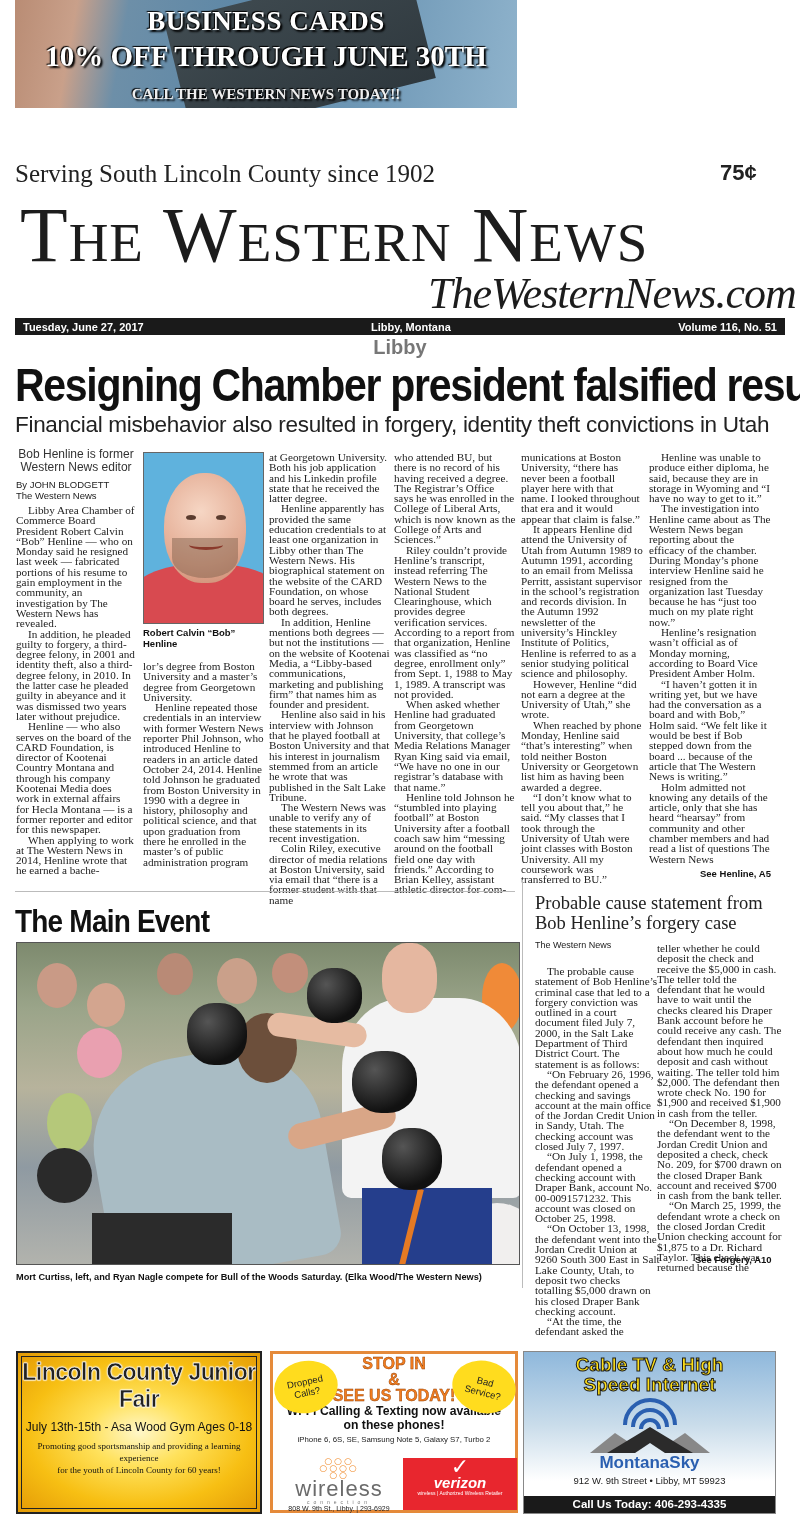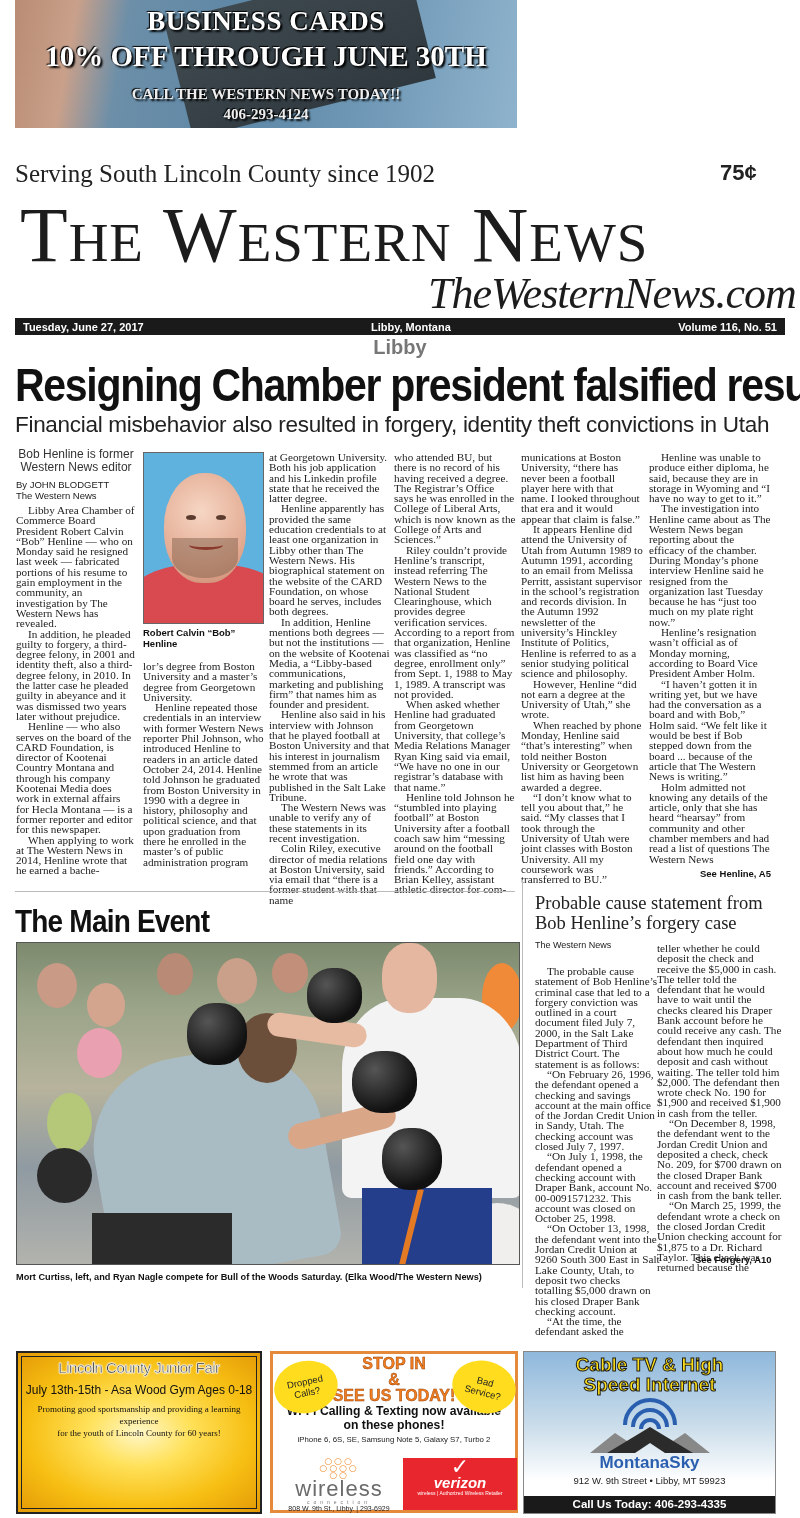--- a/index.html
+++ b/index.html
@@ -1,20 +1,20 @@
 <!DOCTYPE html>
 <html><head>
 <meta charset="utf-8">
 <style>
   * { box-sizing: border-box; margin: 0; padding: 0; }
   body { width: 800px; height: 1518px; background: #fff; position: relative; overflow: hidden; font-family: "DejaVu Serif", serif; color: #1a1a1a; }
   .abs { position: absolute; }
 
   
-  #top-ad { left: 15px; top: 0; width: 502px; height: 128px; overflow: hidden;
+  #top-ad { left: 15px; top: 0; width: 502px; height: 108px; overflow: hidden;
     background: linear-gradient(100deg, #b98c74 0%, #c9a08a 12%, #6d8fa8 22%, #5d87a6 45%, #6f98b6 70%, #8fb3cc 100%); }
   #top-ad .card { position:absolute; left:160px; top:-10px; width:250px; height:120px; background: linear-gradient(160deg,#3d4548,#262c2f); transform: rotate(-14deg); opacity:.9; }
   #top-ad .line { position:absolute; left:0; width:100%; text-align:center; color:#fff; font-family:"Liberation Serif", serif; font-weight:bold; text-shadow: 2px 2px 2px #000, -1px -1px 1px #000; }
   #top-ad .l1 { top: 6px; font-size: 27px; letter-spacing:.5px; }
   #top-ad .l2 { top: 40px; font-size: 29px; }
   #top-ad .l3 { top: 86px; font-size: 15px; color:#eee; }
   #top-ad .l4 { top: 106px; font-size: 15px; color:#eee; }
 
   
   #tagline { left: 15px; top: 160px; font-family:"Liberation Serif", serif; font-size: 25px; color:#222; }
@@ -71,21 +71,21 @@
   #pc-title { left: 535px; top: 893px; width: 255px; font-family:"Liberation Serif", serif; font-size: 18.5px; line-height: 20px; color:#222; }
   #pc-credit { left: 535px; top: 940px; font-family:"Liberation Sans", sans-serif; font-size: 9px; color:#222; }
   #pc-col1 { left: 535px; top: 956px; width: 125px; }
   #pc-col2 { left: 657px; top: 943px; width: 126px; }
   #jump2 { left: 695px; top: 1254px; font-family:"Liberation Sans", sans-serif; font-weight:bold; font-size: 9.5px; color:#111; }
 
   
   #ad-fair { left: 16px; top: 1351px; width: 246px; height: 163px; border: 2px solid #222;
     background: radial-gradient(ellipse at 50% 50%, #fff7c8 0%, #ffe15a 30%, #f7bf13 65%, #e39a06 100%); text-align:center; }
   #ad-fair .inner { position:absolute; inset:3px; border:1px solid #222; }
-  #ad-fair .t1 { margin-top: 6px; font-family:"Liberation Sans", sans-serif; font-weight:normal; font-size: 15px; color:#222; -webkit-text-stroke: .5px #fff; text-shadow: 0 0 2px #fff, 0 0 2px #fff; letter-spacing:-.5px;text-align:center; }
+  #ad-fair .t1 { margin-top: 6px; font-family:"Liberation Sans", sans-serif; font-weight:bold; font-size: 23px; color:#222; -webkit-text-stroke: .5px #fff; text-shadow: 0 0 2px #fff, 0 0 2px #fff; letter-spacing:-.5px;text-align:center; }
   #ad-fair .t2 { margin-top: 7px; font-family:"Liberation Sans", sans-serif; font-size: 12px; color:#111; }
   #ad-fair .t3 { margin-top: 9px; font-family:"Liberation Sans", sans-serif; font-weight:bold; font-style:italic; font-size: 10.5px; line-height: 13.5px; color:#111; }
   #ad-fair .t4 { margin-top: 6px; font-family:"Liberation Serif", serif; font-size: 9px; line-height: 12px; color:#111; }
 
   #ad-wireless { left: 270px; top: 1351px; width: 248px; height: 162px; border: 3px solid #e58a3a; background:#fff; text-align:center; }
   #ad-wireless .burst { position:absolute; width: 58px; height: 46px; background:#ffdc1e; border-radius: 50%; font-family:"Liberation Sans", sans-serif; font-size: 9.5px; line-height: 11px; color:#222; display:flex; align-items:center; justify-content:center; flex-direction:column; box-shadow: 0 0 0 3px #ffdc1e; }
   #ad-wireless .b1 { left: 4px; top: 10px; transform: rotate(-12deg); }
   #ad-wireless .b2 { left: 182px; top: 10px; transform: rotate(14deg); }
   #ad-wireless .stop { margin-top: 2px; font-family:"Liberation Sans", sans-serif; font-weight: bold; font-size: 16px; line-height: 16px; color:#f27d1f; -webkit-text-stroke: .4px #8a3a00; }
   #ad-wireless .wifi { font-family:"Liberation Sans", sans-serif; font-weight: bold; font-size: 12.2px; line-height: 14px; color:#111; }

